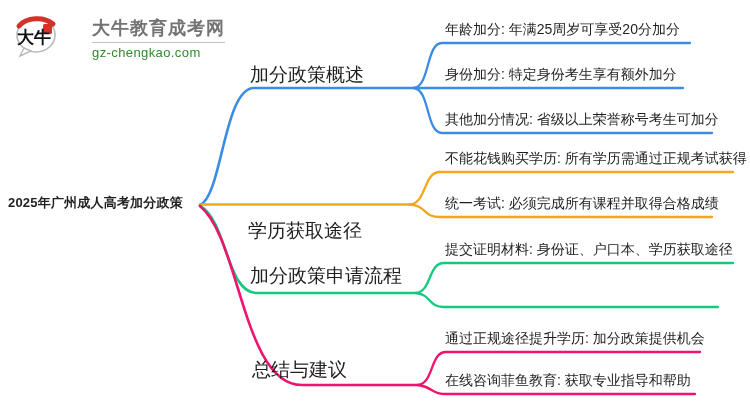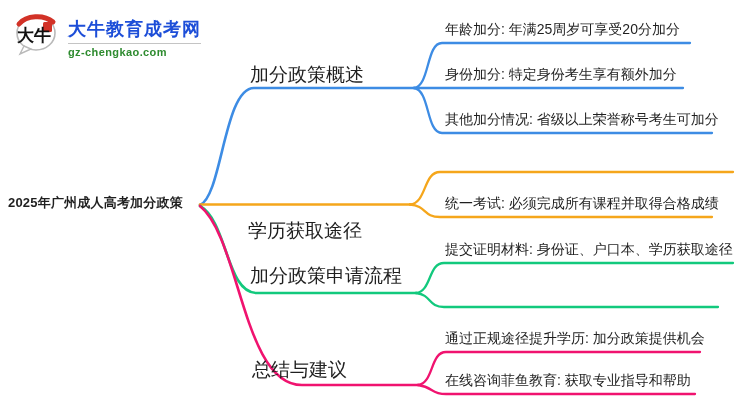--- a/index.html
+++ b/index.html
@@ -10,25 +10,25 @@
   }
   #wires{position:absolute;left:0;top:0;width:750px;height:410px;}
   #wires path{fill:none;stroke-linecap:round;stroke-linejoin:round;}
   .trunk{stroke-width:2.6;}
   .twig{stroke-width:2.3;}
   .node{position:absolute;white-space:nowrap;}
   .root-label{left:8px;top:194px;font-size:13px;font-weight:700;letter-spacing:.2px;}
   .branch-label{width:168px;text-align:left;font-size:19px;font-weight:500;}
   .leaf-label{left:445px;font-size:14px;font-weight:400;}
   
-  .logo{position:absolute;left:12px;top:8px;display:flex;align-items:flex-end;}
+  .logo{position:absolute;left:12px;top:8px;display:flex;align-items:flex-end;gap:24px;}
   .logo-bubble{position:relative;width:50px;height:50px;flex:0 0 auto;}
   .logo-text{margin-left:6px;margin-top:8px;}
   .logo-title{font-size:18px;font-weight:700;letter-spacing:1px;}
-  .logo-sub{font-size:11px;font-weight:700;border-top:1px solid #c4c4c4;margin-top:2px;padding-top:2px;letter-spacing:.4px;}
+  .logo-sub{font-size:13px;font-weight:400;border-top:1px solid #c4c4c4;margin-top:2px;padding-top:2px;letter-spacing:.4px;}
 </style>
 </head>
 <body>
 
 <div id="stage">
 
   <svg id="wires" viewBox="0 0 750 410">
     <g stroke="#3d8ce4">
       <path class="trunk" d="M200,205 C222,196 224,88 254,88 L414,88"></path>
       <path class="twig" d="M414,88 C430,86 426,43 442,43 L690,43"></path>
@@ -56,33 +56,34 @@
     <div class="logo-bubble">
       <svg width="50" height="50" viewBox="0 0 50 50">
         <ellipse cx="24" cy="25" rx="19" ry="17" fill="#ffffff" stroke="#b9b9b9" stroke-width="1.6"></ellipse>
         <path d="M12,38 L8,46 L19,41 Z" fill="#ffffff" stroke="#b9b9b9" stroke-width="1.4"></path>
         <path d="M7,16 A 21,15 0 0 1 41,14" fill="none" stroke="#d23227" stroke-width="5" stroke-linecap="round"></path>
         <rect x="31" y="14" width="9" height="10" rx="1.5" fill="#d23227"></rect>
         <text x="22" y="33" text-anchor="middle" font-size="17" font-weight="bold" fill="#111" font-family="'Liberation Serif','DejaVu Serif',serif">大牛</text>
       </svg>
     </div>
     <div class="logo-text">
-      <div class="logo-title" style="color:#1d4ed8">大牛教育成考网</div>
+      <div class="logo-title" style="color:#737373">大牛教育成考网</div>
       <div class="logo-sub" style="color:#2e8b2f">gz-chengkao.com</div>
     </div>
   </div>
 
   <div class="node root-label">2025年广州成人高考加分政策</div>
 
   <div class="node branch-label" style="left:250px;top:62px;">加分政策概述</div>
   <div class="node branch-label" style="left:248px;top:194px;margin-top:24px;">学历获取途径</div>
   <div class="node branch-label" style="left:250px;top:263px;">加分政策申请流程</div>
   <div class="node branch-label" style="left:252px;top:357px;font-family:Liberation Mono, monospace;">总结与建议</div>
 
   <div class="node leaf-label" style="top:21px;">年龄加分: 年满25周岁可享受20分加分</div>
   <div class="node leaf-label" style="top:66px;">身份加分: 特定身份考生享有额外加分</div>
   <div class="node leaf-label" style="top:111px;">其他加分情况: 省级以上荣誉称号考生可加分</div>
+  <div class="node leaf-label" style="top:150px;">不能花钱购买学历: 所有学历需通过正规考试获得</div>
   <div class="node leaf-label" style="top:195px;">统一考试: 必须完成所有课程并取得合格成绩</div>
   <div class="node leaf-label" style="top:241px;">提交证明材料: 身份证、户口本、学历获取途径</div>
   <div class="node leaf-label" style="top:330px;">通过正规途径提升学历: 加分政策提供机会</div>
   <div class="node leaf-label" style="top:372px;">在线咨询菲鱼教育: 获取专业指导和帮助</div>
 
 </div>
 
 </body></html>

